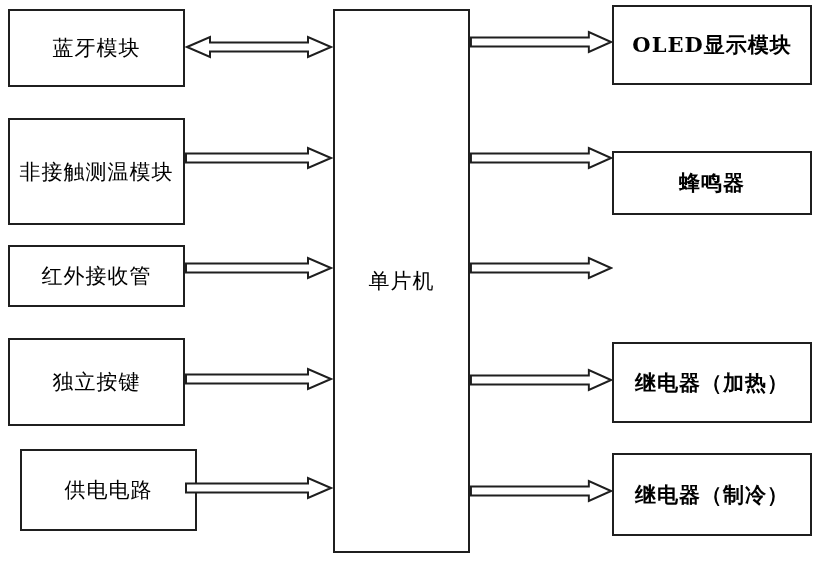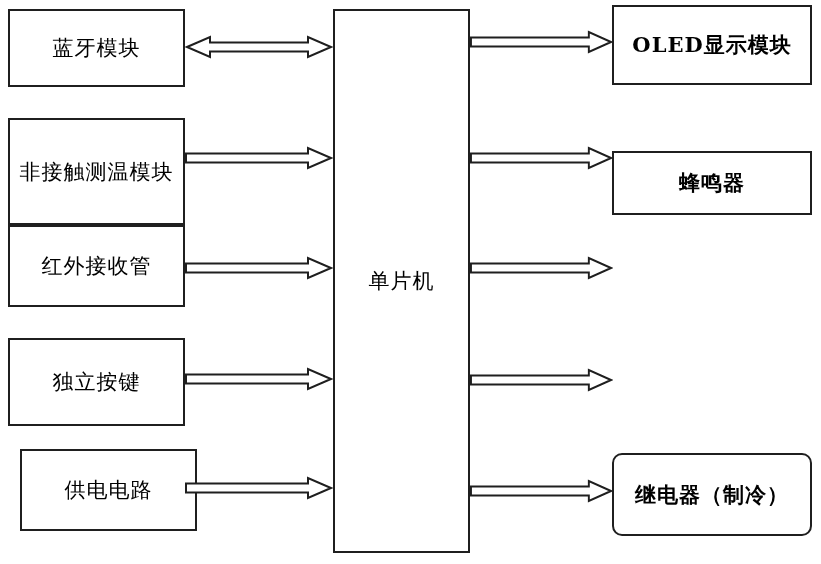--- a/index.html
+++ b/index.html
@@ -35,28 +35,28 @@
     width: 137px; height: 544px;
     flex-direction: column;
     line-height: 1.55;
   }
   .arrow {
     position: absolute;
     display: block;
   }
   #l1 { top: 9px;   height: 78px; }
   #l2 { top: 118px; height: 107px; }
-  #l3 { top: 225px; height: 82px; }
+  #l3 { top: 245px; height: 62px; }
   #l4 { top: 338px; height: 88px; }
   #l5 { top: 449px; height: 82px; margin-left: 12px; }
   #r1 { top: 5px;   height: 80px; }
   #r2 { top: 119px; height: 64px; margin-top: 32px; }
   #r3 { top: 229px; height: 81px; }
   #r4 { top: 342px; height: 81px; }
-  #r5 { top: 453px; height: 83px; border-radius: 10px; }
+  #r5 { top: 453px; height: 83px; }
 </style>
 </head>
 <body>
 
 <div id="canvas">
 
   <svg width="0" height="0" style="position:absolute" aria-hidden="true">
     <defs>
       <symbol id="arr-right" viewBox="0 0 148 26" preserveAspectRatio="none">
         <polygon points="1,8.5 123,8.5 123,3 146,13 123,23 123,17.5 1,17.5" fill="#ffffff" stroke="#1f1f1f" stroke-width="2" stroke-linejoin="miter"></polygon>
@@ -86,20 +86,23 @@
   <div class="node center">
     <span>单片机</span>
   </div>
 
   <div id="r1" class="node right">
     <span>OLED显示模块</span>
   </div>
   <div id="r2" class="node right">
     <span>蜂鸣器</span>
   </div>
+  <div id="r4" class="node right">
+    <span>继电器（加热）</span>
+  </div>
   <div id="r5" class="node right">
     <span>继电器（制冷）</span>
   </div>
 
   <svg class="arrow" style="left:185px; top:34px" width="148" height="26">
       <use href="#arr-double"></use>
     </svg>
   <svg class="arrow" style="left:185px; top:145px" width="148" height="26">
       <use href="#arr-right"></use>
     </svg>

